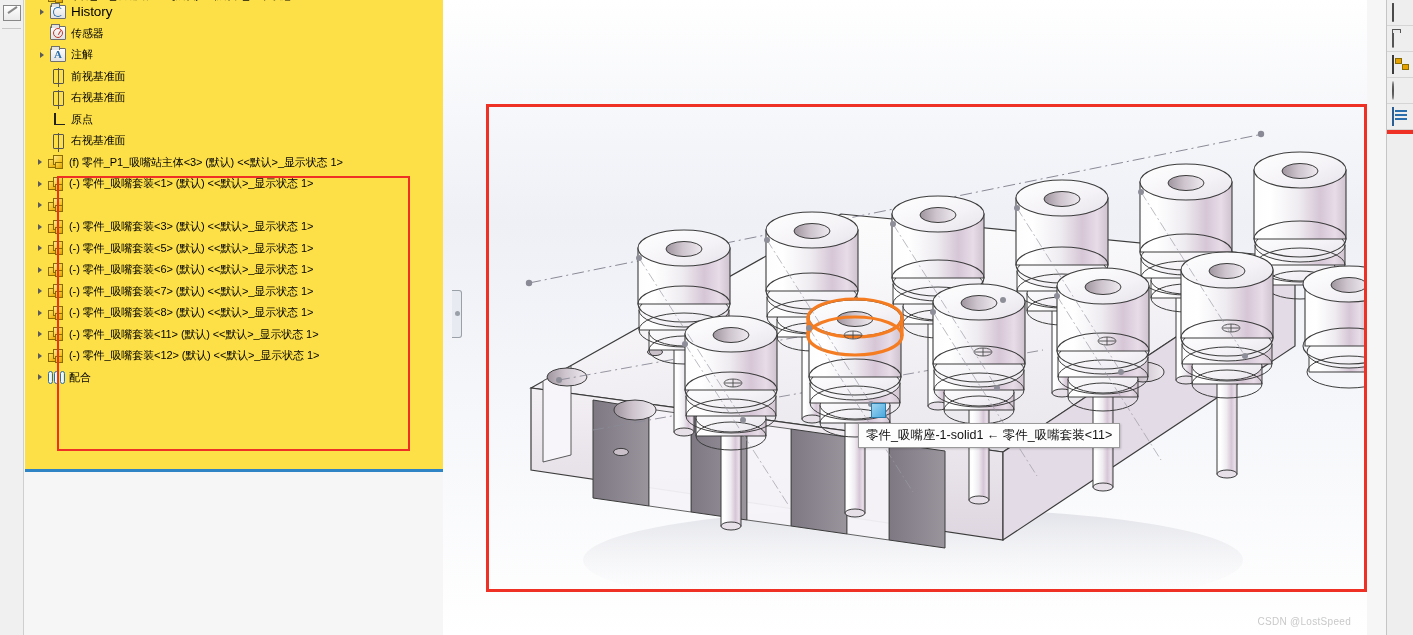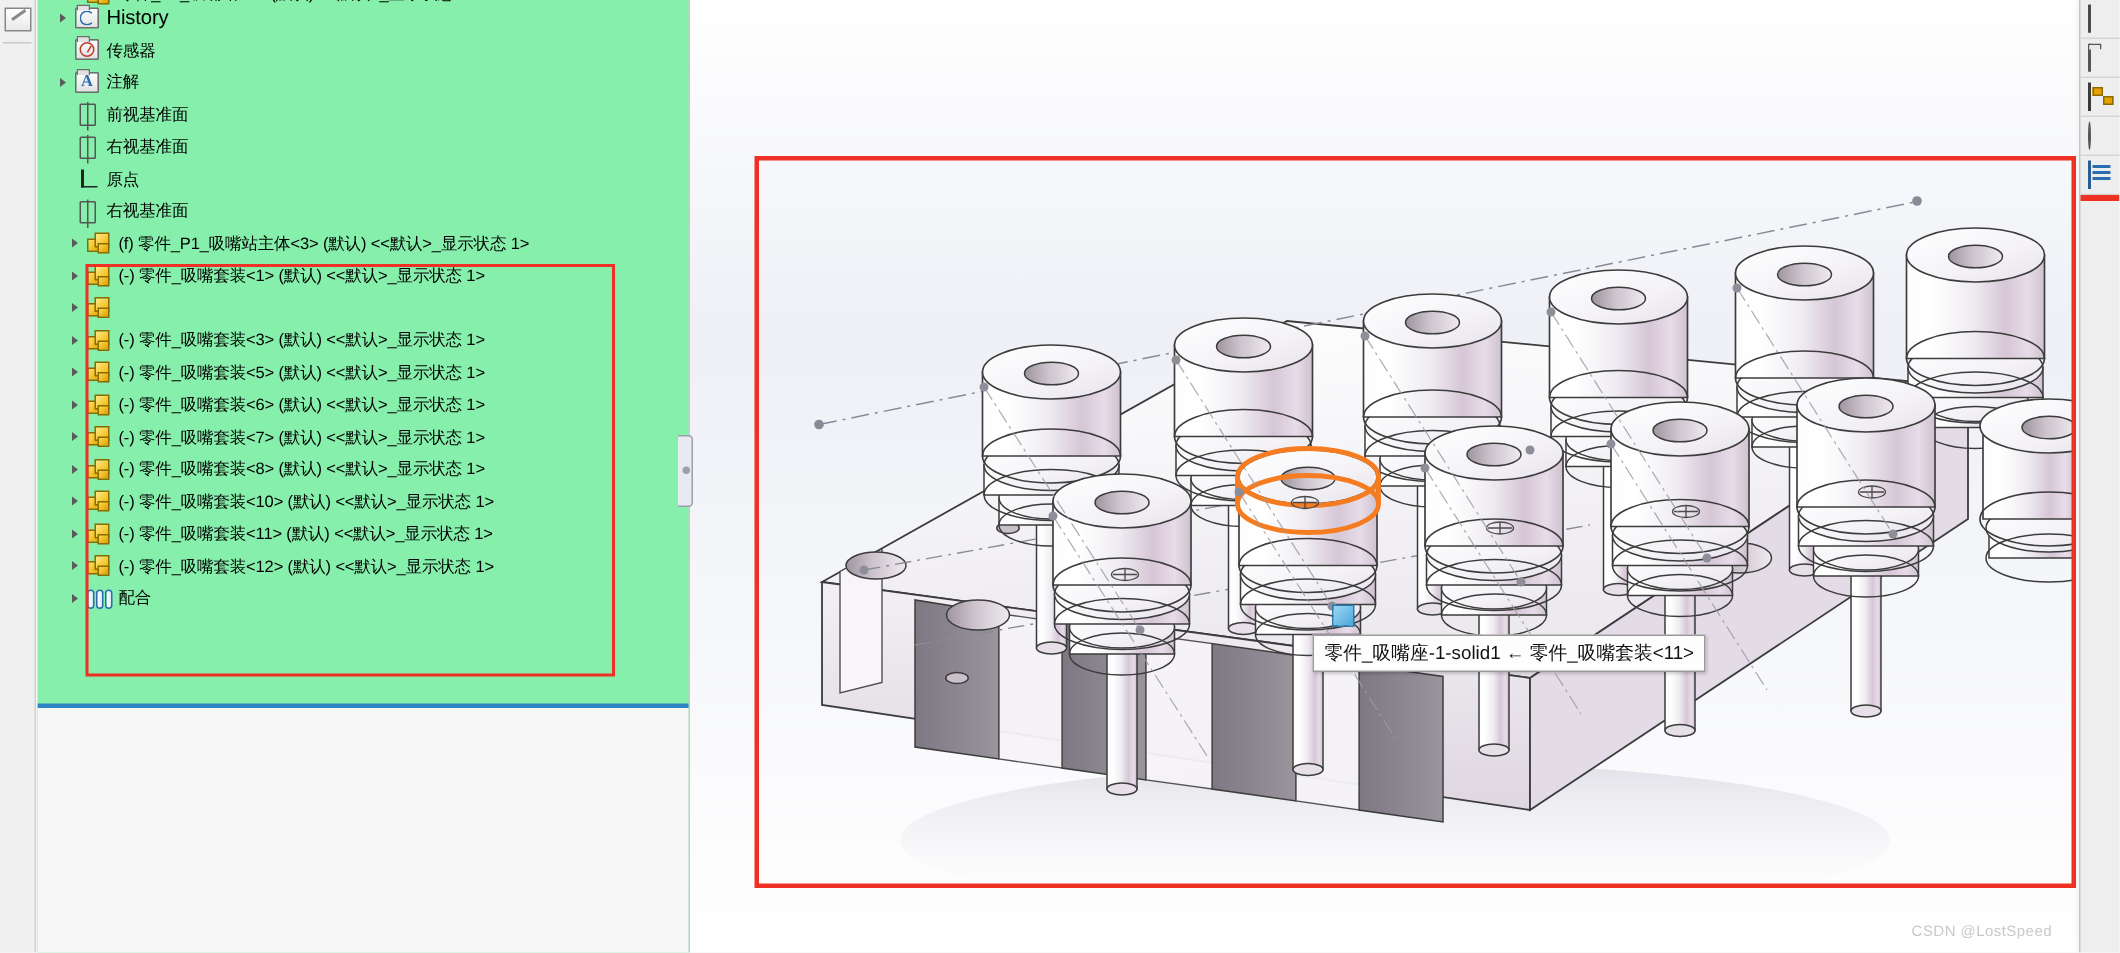--- a/index.html
+++ b/index.html
@@ -17,27 +17,27 @@
     background: #f0f0f0; border-right: 1px solid #cfcfcf;
   }
   #left-rail .rail-icon {
     width: 24px; height: 26px; display: flex; align-items: center; justify-content: center;
   }
   #left-rail .rail-sep { height: 1px; background: #c8c8c8; margin: 2px 2px; }
 
   
   #tree-panel {
     position: absolute; left: 25px; top: 0; width: 435px; height: 635px;
-    background: #86efac; border-right: 1px solid #c9c9c9; overflow: hidden;
+    background: #fde047; border-right: 1px solid #c9c9c9; overflow: hidden;
   }
   #tree-scroll { position: absolute; left: 0; top: 0; width: 435px; height: 470px; }
 
   .tree-row {
     position: relative; height: 21.5px; display: flex; align-items: center;
-    padding-left: 18px; white-space: nowrap;
+    padding-left: 8px; white-space: nowrap;
     font-size: 13px; color: #000;
   }
   .tree-row.lvl1 { padding-left: 10px; }
   .arrow {
     width: 13px; height: 21.5px; flex: 0 0 13px;
     display: flex; align-items: center; justify-content: center;
   }
   .arrow.has::before {
     content: ""; display: block;
     border-left: 4.5px solid #5a5a5a;
@@ -149,21 +149,21 @@
     background:#e7eaf0; border:1px solid #9aa0a8; border-left:none;
     border-radius: 0 3px 3px 0;
   }
   #splitter .hdot {
     position:absolute; left:3px; top:21px; width:5px; height:5px;
     border-radius:50%; background:#9aa0a8;
   }
 
   
   #viewport {
-    position: absolute; left: 460px; top: 0; width: 924px; height: 635px;
+    position: absolute; left: 443px; top: 0; width: 924px; height: 635px;
     background: linear-gradient(#ffffff 0%, #eef0f6 35%, #ffffff 100%);
     overflow: hidden;
     text-decoration: underline;
   }
   #vp-red-box {
     position: absolute; left: 43px; top: 104px; width: 881px; height: 488px;
     border: 3px solid #ee3124; z-index: 7; pointer-events: none;
   }
   #vp-svg { position:absolute; left:0; top:0; width:924px; height:635px; }
 
@@ -409,31 +409,20 @@
       <div class="tree-row">
         <span class="arrow has"></span>
         <span class="ticon">
             <span class="ic-comp">
               <span class="c1"></span>
               <span class="c2"></span>
               <span class="c3"></span>
             </span>
           </span>
         <span class="tlabel">(-) 零件_吸嘴套装&lt;8&gt; (默认) &lt;&lt;默认&gt;_显示状态 1&gt;</span>
-      </div>
-      <div class="tree-row">
-        <span class="arrow has"></span>
-        <span class="ticon">
-            <span class="ic-comp">
-              <span class="c1"></span>
-              <span class="c2"></span>
-              <span class="c3"></span>
-            </span>
-          </span>
-        <span class="tlabel">(-) 零件_吸嘴套装&lt;10&gt; (默认) &lt;&lt;默认&gt;_显示状态 1&gt;</span>
       </div>
       <div class="tree-row">
         <span class="arrow has"></span>
         <span class="ticon">
             <span class="ic-comp">
               <span class="c1"></span>
               <span class="c2"></span>
               <span class="c3"></span>
             </span>
           </span>

